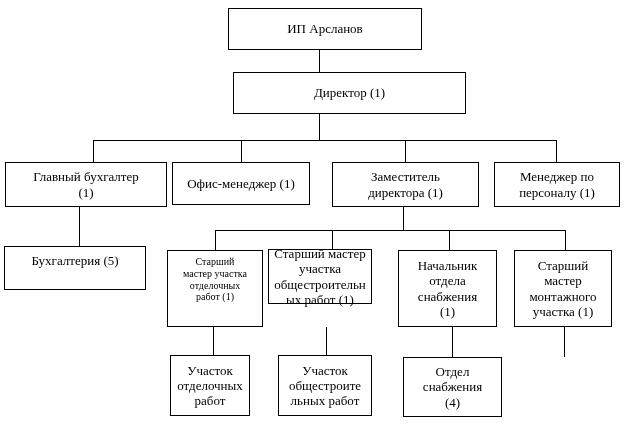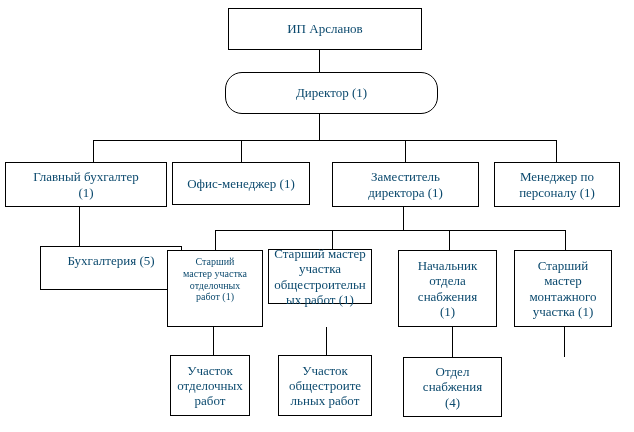--- a/index.html
+++ b/index.html
@@ -6,21 +6,21 @@
     margin: 0;
     padding: 0;
     background: #ffffff;
   }
   .canvas {
     position: relative;
     width: 634px;
     height: 432px;
     background: #ffffff;
     font-family: "Liberation Serif", "DejaVu Serif", serif;
-    color: #0c4a6e;
+    color: #000000;
     overflow: hidden;
   }
   .node {
     position: absolute;
     box-sizing: border-box;
     border: 1px solid #000000;
     background: #ffffff;
     display: flex;
     align-items: center;
     justify-content: center;
@@ -33,26 +33,26 @@
   .node.top {
     align-items: flex-start;
   }
   .line {
     position: absolute;
     background: #000000;
   }
 
   
   #n-owner        { left:228px; top:8px;   width:194px; height:42px; }
-  #n-director     { left:225px; top:72px;  width:213px; height:42px;border-radius:17px; }
+  #n-director     { left:233px; top:72px;  width:233px; height:42px; }
   #n-chief-acct   { left:5px;  top:162px; width:162px; height:45px; }
   #n-office-mgr   { left:172px; top:162px; width:138px; height:43px; }
   #n-deputy       { left:332px; top:162px; width:147px; height:45px; }
   #n-hr-mgr       { left:494px; top:162px; width:126px; height:45px; }
-  #n-accounting   { left:4px;   top:246px; width:142px; height:44px; padding-top:6px;margin-left:36px; }
+  #n-accounting   { left:4px;   top:246px; width:142px; height:44px; padding-top:6px; }
   #n-sm-finishing { left:167px; top:250px; width:96px;  height:77px; font-size:10px; padding-top:5px; }
   #n-sm-general   { left:268px; top:249px; width:104px; height:55px; }
   #n-supply-head  { left:398px; top:250px; width:99px;  height:77px; }
   #n-sm-install   { left:514px; top:250px; width:98px;  height:77px; }
   #n-finish-sec   { left:170px; top:355px; width:80px;  height:61px; }
   #n-general-sec  { left:278px; top:355px; width:94px;  height:61px; }
   #n-supply-dept  { left:403px; top:357px; width:99px;  height:60px; }
   #n-install-sec  { left:518px; top:357px; width:92px;  height:60px; }
 
   

